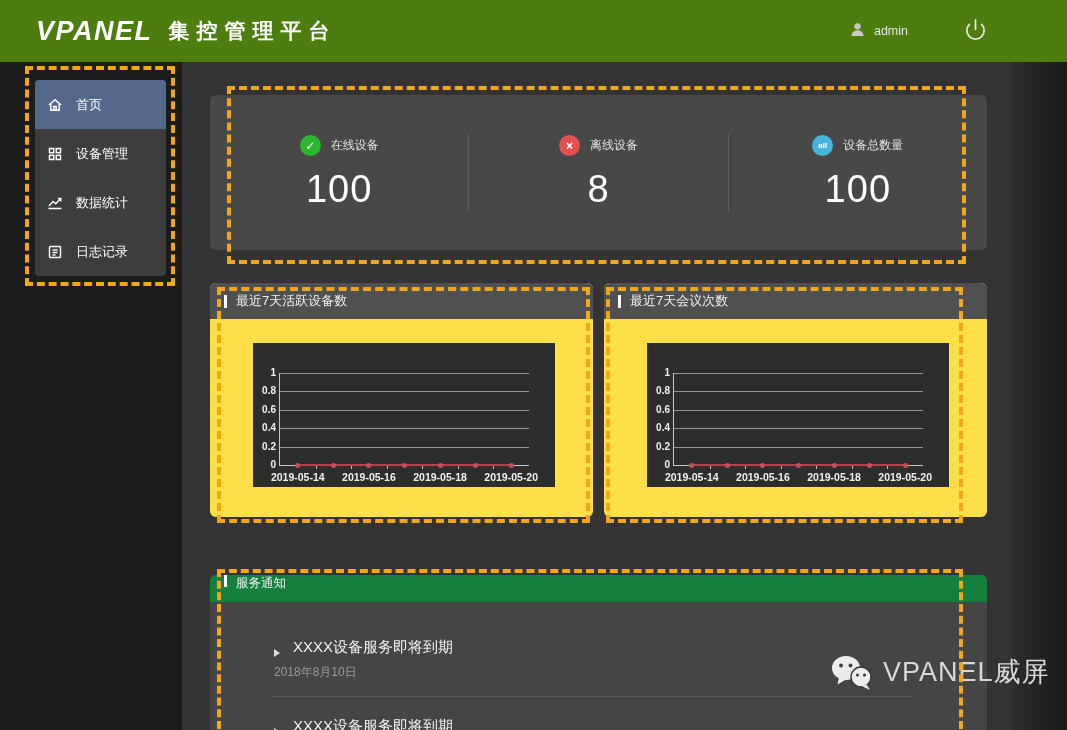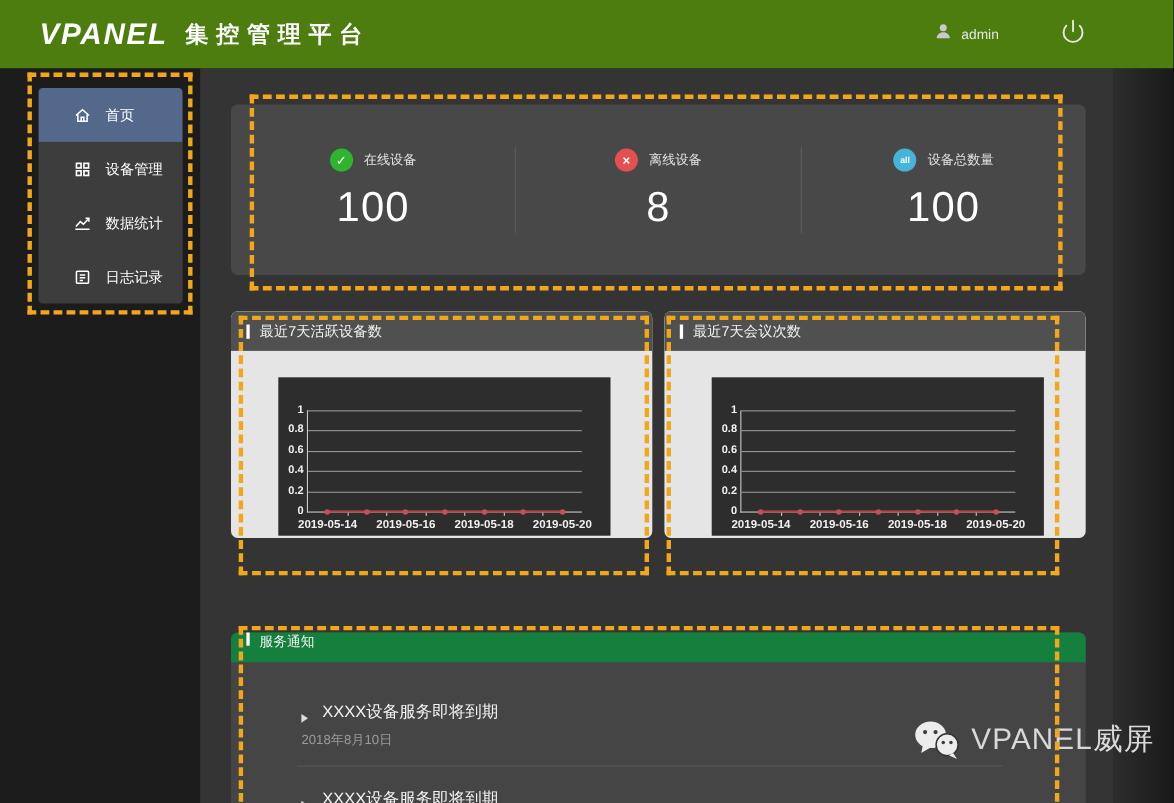--- a/index.html
+++ b/index.html
@@ -15,36 +15,36 @@
   .user-chip { display:flex; align-items:center; gap:8px; cursor:pointer; }
   .user-chip .uname { font-size:12.5px; color:#e6e6e6; }
   .power-btn { display:flex; align-items:center; cursor:pointer; }
 
   
   .main-bg { position:absolute; left:182px; top:62px; width:830px; height:668px; background:#343434; }
   .right-strip { position:absolute; left:1012px; top:62px; width:55px; height:668px; background:linear-gradient(to right,#2d2d2d,#191919); }
 
   
   .side-menu { position:absolute; left:35px; top:80px; width:131px; background:#3d3d3d; border-radius:4px; overflow:hidden; z-index:20; }
-  .menu-item { height:49px; display:flex; align-items:center; padding-left:32px; gap:13px; color:#fff; font-size:13px; cursor:pointer; }
+  .menu-item { height:49px; display:flex; align-items:center; padding-left:12px; gap:13px; color:#fff; font-size:13px; cursor:pointer; }
   .menu-item.active { background:#54688c; }
   .menu-item .mi { display:flex; align-items:center; }
 
   
   .stats-card { position:absolute; left:210px; top:95px; width:777px; height:155px; background:#484848; border-radius:6px; display:flex; z-index:15; }
   .stat-col { flex:1; display:flex; flex-direction:column; align-items:center; padding-top:40px; }
   .stat-top { display:flex; align-items:center; gap:10px; }
   .stat-icon { width:21px; height:21px; border-radius:50%; display:flex; align-items:center; justify-content:center; color:#fff; font-weight:bold; font-size:12px; line-height:1; }
   .stat-icon.small-text { font-size:8px; }
   .stat-label { font-size:12px; color:#e3e3e3; }
   .stat-value { margin-top:12px; font-size:38px; color:#fff; font-weight:400; letter-spacing:1px; }
   .stat-divider { width:1px; height:78px; background:#5e5e5e; align-self:center; }
 
   
-  .chart-card { position:absolute; top:283px; width:383px; height:206px; background:#e5e5e5; border-radius:6px; overflow:hidden; z-index:15; }
+  .chart-card { position:absolute; top:283px; width:383px; height:234px; background:#fde047; border-radius:6px; overflow:hidden; z-index:15; }
   .chart-card.left { left:210px; }
   .chart-card.right { left:604px; }
   .card-head { height:36px; background:#505050; display:flex; align-items:center; padding-left:14px; }
   .card-head .marker { width:3px; height:13px; background:#fff; margin-right:9px; }
   .card-head .card-title { font-size:13px; color:#f0f0f0; }
   .chart-body { position:relative; height:198px; }
   .plot-container { position:absolute; left:43px; right:38px; top:24px; height:144px; background:#2d2d2d; }
   .plot-area { position:absolute; left:26px; right:26px; top:30px; bottom:21px; border-left:1px solid #c8c8c8; border-bottom:1px solid #c8c8c8; }
   .gridline { position:absolute; left:0; right:0; height:1px; background:#969696; }
   .y-label { position:absolute; left:-34px; width:30px; text-align:right; font-size:10px; font-weight:bold; color:#f2f2f2; line-height:12px; }

